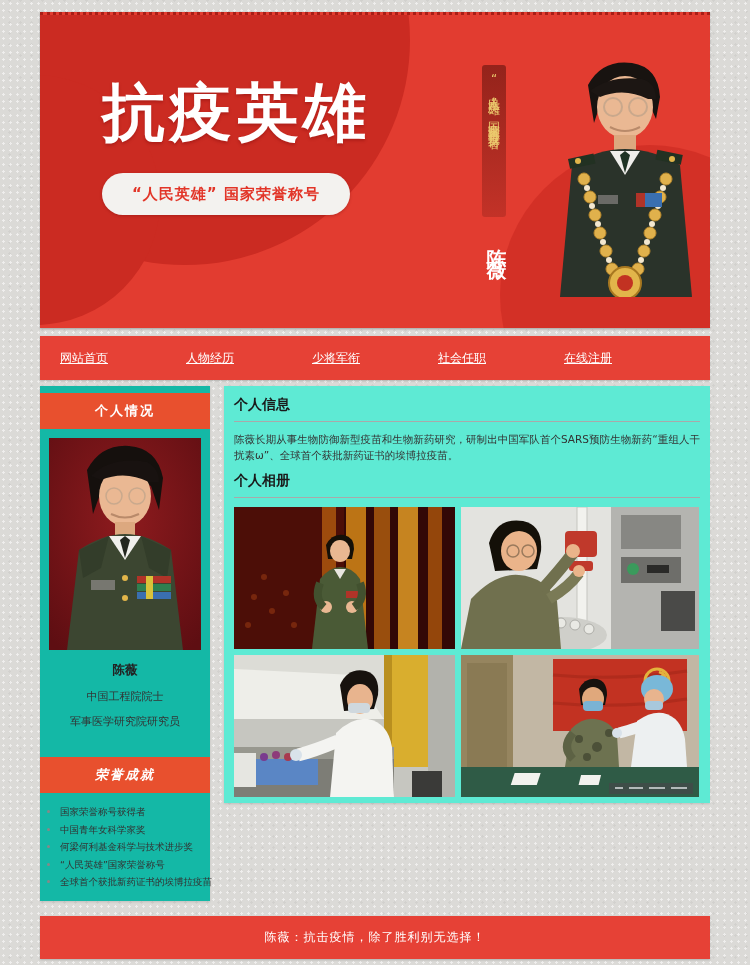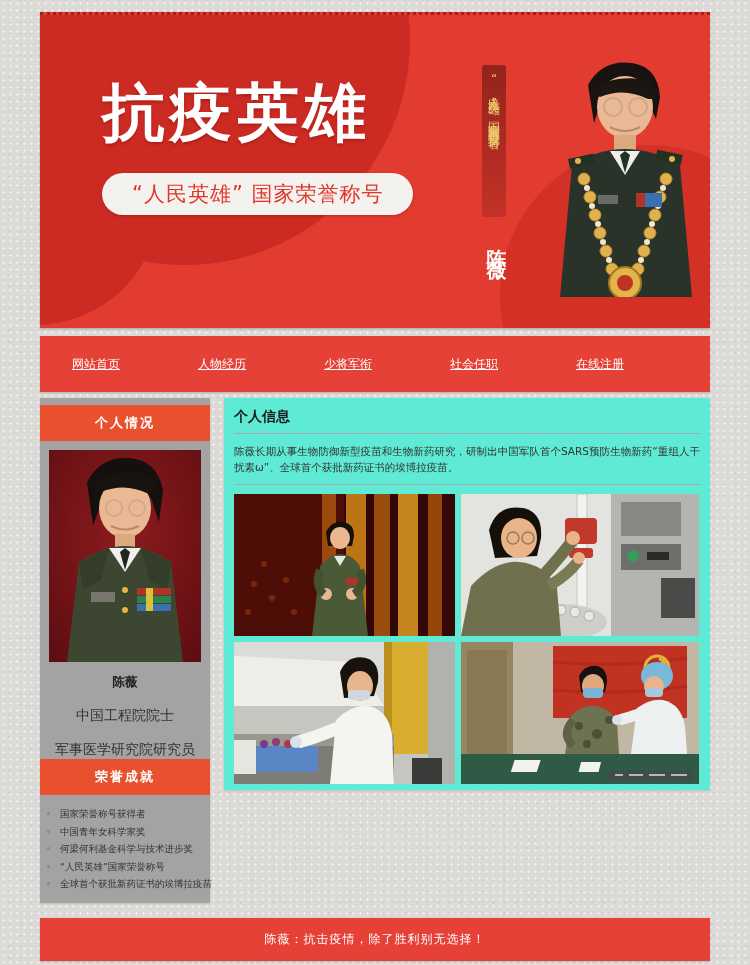--- a/index.html
+++ b/index.html
@@ -28,61 +28,61 @@
   .blob-c { width: 300px; height: 300px; right: -90px; top: 130px; background: #cf2d24; opacity: .8; }
   .banner-title {
     position: absolute; left: 62px; top: 55px;
     font-size: 63px; font-weight: 900; color: #ffffff; letter-spacing: 4px;
     text-shadow: 0 2px 3px rgba(120,10,8,.35);
   }
   .banner-pill {
     position: absolute; left: 62px; top: 158px;
     height: 42px; line-height: 42px; padding: 0 30px;
     background: #f3f2ef; border-radius: 26px;
-    color: #e23528; font-size: 21px; font-weight: normal; letter-spacing: 1px;
+    color: #e23528; font-size: 15px; font-weight: bold; letter-spacing: 1px;
     box-shadow: 0 1px 3px rgba(100,10,6,.3);
   }
   .banner-photo { position: absolute; right: 0; top: 40px; width: 232px; height: 242px; }
   .v-caption {
     position: absolute; left: 4px; top: 10px; height: 152px;
     writing-mode: vertical-rl; text-orientation: upright;
     font-size: 12px; color: #eccB6e; letter-spacing: 2px; line-height: 18px;
     background: linear-gradient(rgba(70,10,6,.5), rgba(70,10,6,.2));
     padding: 7px 3px; border-radius: 3px;
   }
   .v-name {
     position: absolute; left: 6px; top: 178px;
     writing-mode: vertical-rl; text-orientation: upright;
     font-size: 20px; color: #ffffff; letter-spacing: 10px; font-weight: bold;
   }
   .person-svg { position: absolute; right: 0; bottom: 0; }
 
   
   .navbar {
-    margin-top: 8px; height: 56px; background: #e64136;
-    display: flex; align-items: center; padding-left: 32px;
+    margin-top: 8px; height: 44px; background: #e64136;
+    display: flex; align-items: center; padding-left: 20px;
     box-shadow: 0 1px 2px rgba(0,0,0,.2);
   }
   .navbar a {
     color: #fff; font-size: 12px; text-decoration: underline;
     margin-right: 78px; white-space: nowrap;
   }
 
   
   .content { display: flex; gap: 14px; margin-top: 6px; align-items: flex-start; }
 
-  aside.sidebar { width: 170px; background: #a3a3a3; padding: 7px 0 10px; box-shadow: 0 1px 2px rgba(0,0,0,.12); }
+  aside.sidebar { width: 170px; background: #14b8a6; padding: 7px 0 10px; box-shadow: 0 1px 2px rgba(0,0,0,.12); }
   .side-header {
     background: #e8502e; color: #fff; font-size: 13px; font-weight: bold;
     text-align: center; padding: 9px 0; letter-spacing: 2px;
   }
   .portrait-wrap { margin: 9px auto 0; width: 152px; height: 212px; display: block; }
   .side-name { text-align: center; font-weight: bold; font-size: 12.5px; margin-top: 12px; color: #222; }
-  .side-role { text-align: center; font-size: 14px; color: #333; margin-top: 16px; }
-  .side-header2 { margin-top: 0; }
+  .side-role { text-align: center; font-size: 11px; color: #333; margin-top: 10px; }
+  .side-header2 { margin-top: 28px; font-style: italic; }
   ul.honors { margin: 10px 6px 0 20px; font-size: 9.5px; color: #333; line-height: 1.85; }
   ul.honors li { white-space: nowrap; }
   ul.honors li::marker { color: #888; }
 
   main.main-panel { flex: 1; background: #5eead4; padding: 8px 10px 6px; box-shadow: 0 1px 2px rgba(0,0,0,.12); }
   .section-title { font-size: 14px; color: #1a1a1a; font-weight: bold; margin: 2px 0 7px; }
   .rule { border: none; border-top: 1px solid #a9a9a9; margin: 0 0 9px; }
   p.body-text { font-size: 10.5px; line-height: 16px; color: #333; margin: 0 0 9px; text-align: justify; }
   .album-grid { display: flex; flex-wrap: wrap; gap: 6px; }
   .ph { height: 142px; overflow: hidden; }
@@ -227,20 +227,21 @@
         <li>“人民英雄”国家荣誉称号</li>
         <li>全球首个获批新药证书的埃博拉疫苗</li>
       </ul>
     </aside>
 
     <main class="main-panel">
       <h3 class="section-title">个人信息</h3>
       <hr class="rule">
       <p class="body-text">陈薇长期从事生物防御新型疫苗和生物新药研究，研制出中国军队首个SARS预防生物新药“重组人干扰素ω”、全球首个获批新药证书的埃博拉疫苗。</p>
 
+      <h3 class="section-title">个人相册</h3>
       <hr class="rule">
 
       <div class="album-grid">
 
         <div class="ph ph-w1">
           <svg viewBox="0 0 221 142" preserveAspectRatio="none">
             <rect width="221" height="142" fill="#330806"></rect>
             <rect x="0" y="0" width="110" height="142" fill="#571109" opacity=".7"></rect>
             <g opacity=".9">
               <rect x="88" y="0" width="14" height="142" fill="#f08a14" opacity=".55"></rect>

